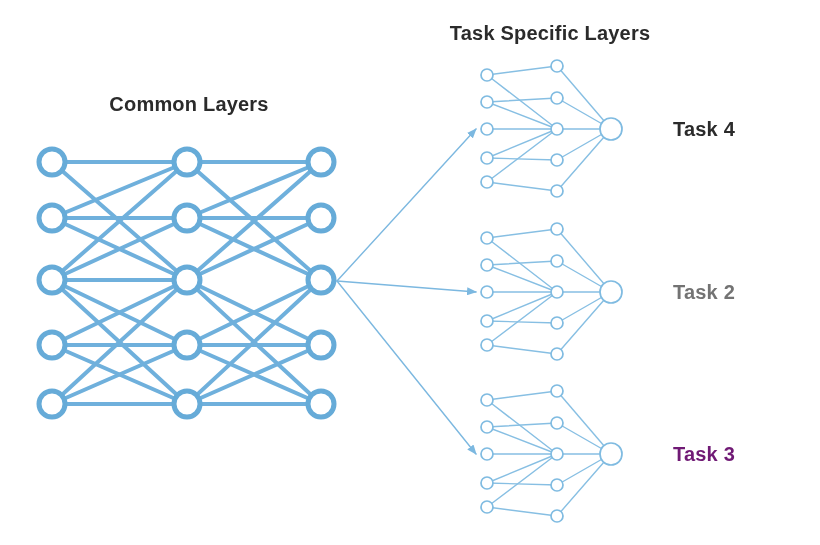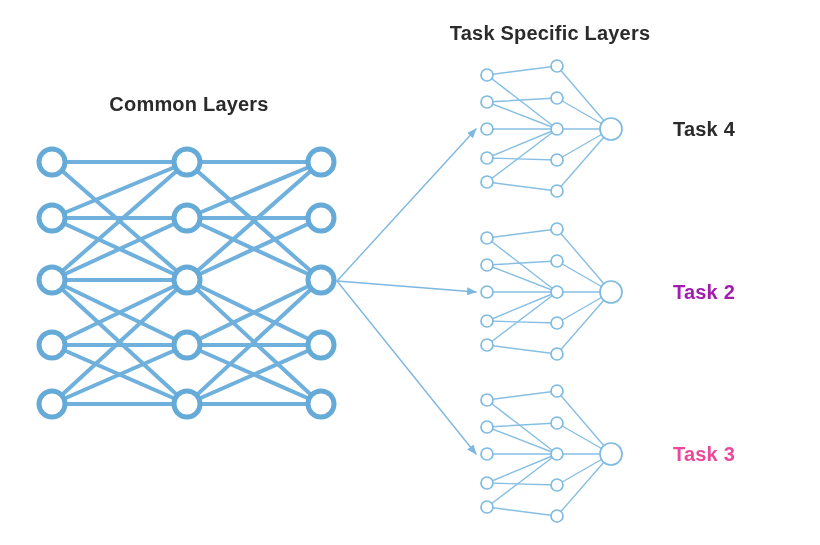--- a/index.html
+++ b/index.html
@@ -166,16 +166,16 @@
       <circle cx="557" cy="516" r="6" fill="#ffffff" stroke="#7fbbe1" stroke-width="1.7"></circle>
       <circle cx="611" cy="454" r="11" fill="#ffffff" stroke="#7fbbe1" stroke-width="1.7"></circle>
     </svg>
 
   <div class="diagram-label section-title" style="left: 550px; top: 33px; color: rgb(43, 43, 43);">Task Specific Layers</div>
 
   <div class="diagram-label section-title" style="left: 189px; top: 104px; color: rgb(43, 43, 43);">Common Layers</div>
 
   <div class="diagram-label task-label" style="left: 704px; top: 129px; color: rgb(43, 43, 43);">Task 4</div>
 
-  <div class="diagram-label task-label" style="left: 704px; top: 292px; color: #a21caf;">Task 2</div>
+  <div class="diagram-label task-label" style="left: 704px; top: 292px; color: #737373;">Task 2</div>
 
-  <div class="diagram-label task-label" style="left: 704px; top: 454px; color: #ec4899;">Task 3</div>
+  <div class="diagram-label task-label" style="left: 704px; top: 454px; color: #701a75;">Task 3</div>
 </div>
 
 </body></html>

